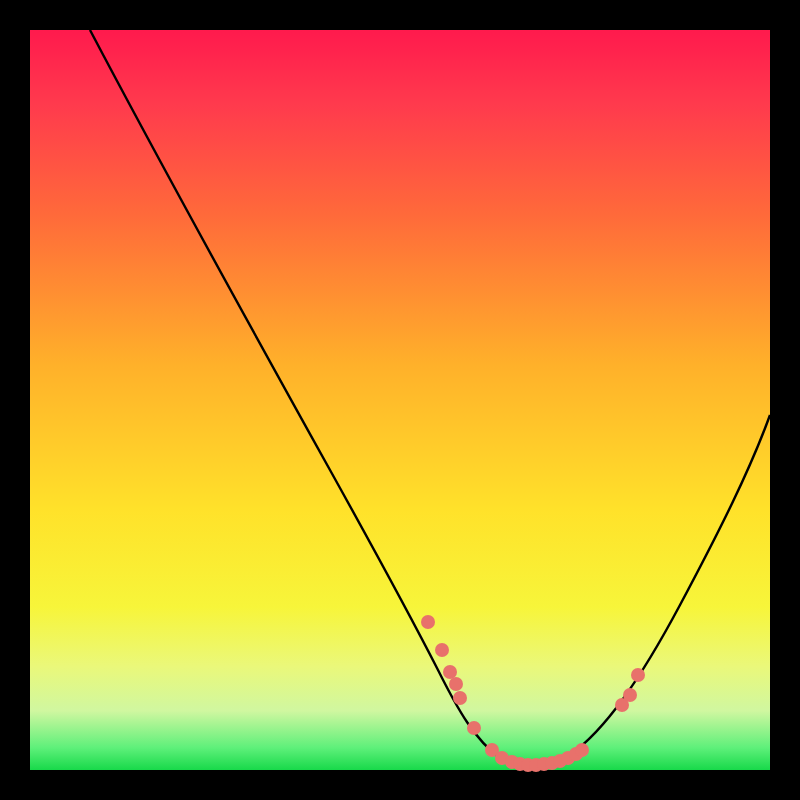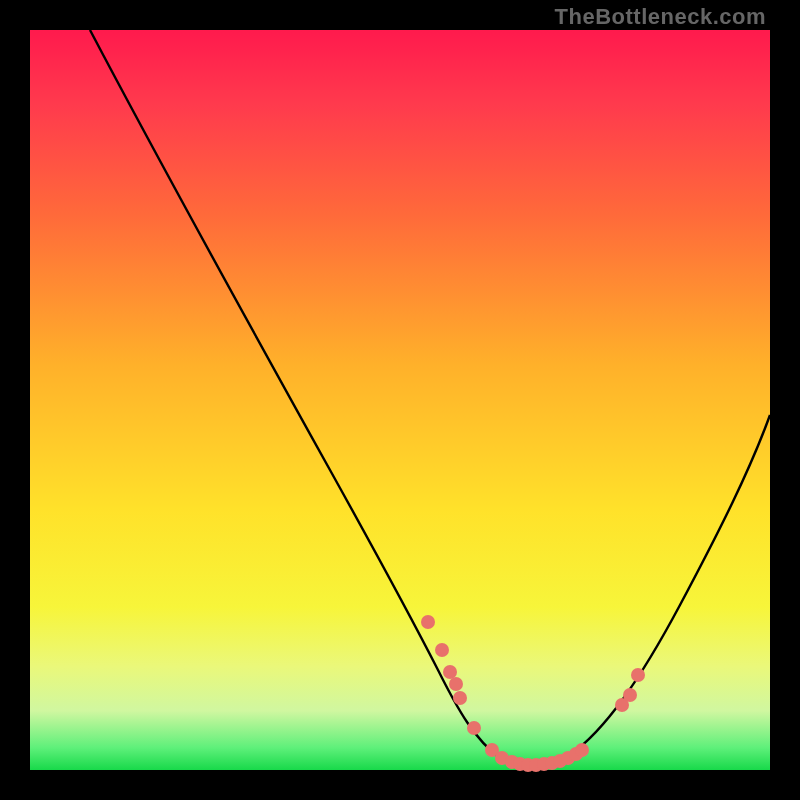--- a/index.html
+++ b/index.html
@@ -64,21 +64,20 @@
   }
   .curve circle.pt {
     fill: #e8716b;
     stroke: none;
   }
 </style>
 </head>
 <body>
 
 <div class="stage">
-  <div class="watermark">TheBottleneck.com</div>
 
   <div class="plot">
     <svg class="curve" viewBox="0 0 740 740" preserveAspectRatio="none">
       <path d="M 60 0
                C 110 95, 200 260, 300 440
                C 350 530, 385 595, 408 640
                C 428 680, 445 710, 470 728
                C 490 740, 515 740, 540 725
                C 575 700, 610 650, 650 575
                C 690 500, 720 440, 740 385"></path>

